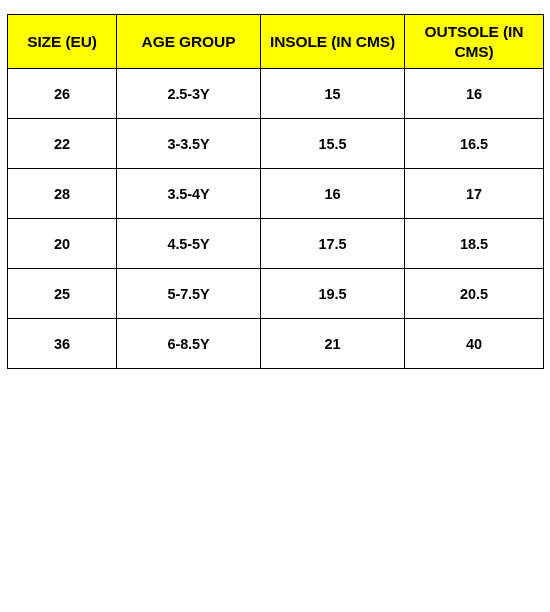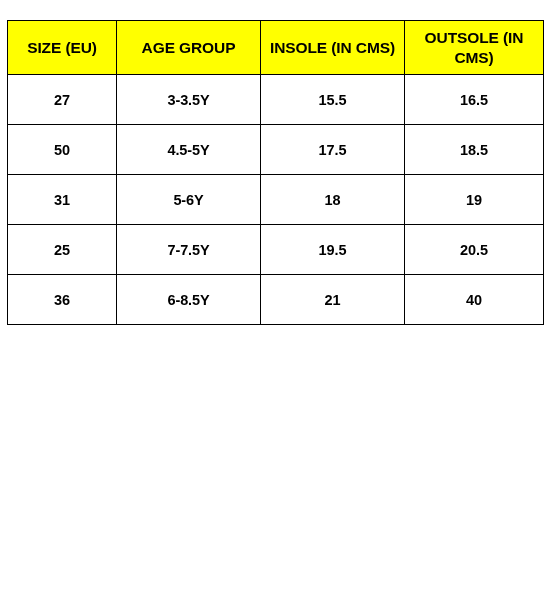--- a/index.html
+++ b/index.html
@@ -9,21 +9,21 @@
   }
   body {
     width: 550px;
     height: 612px;
     font-family: "Liberation Sans", sans-serif;
     overflow: hidden;
   }
   #size-chart-wrap {
     position: absolute;
     left: 7px;
-    top: 20px;
+    top: 14px;
     width: 536px;
   }
   table.size-chart {
     border-collapse: collapse;
     table-layout: fixed;
     width: 536px;
     background: #ffffff;
   }
   table.size-chart col.c0 { width: 109px; }
   table.size-chart col.c1 { width: 144px; }
@@ -67,40 +67,46 @@
     <thead>
       <tr>
         <th>SIZE (EU)</th>
         <th>AGE GROUP</th>
         <th>INSOLE (IN CMS)</th>
         <th>OUTSOLE (IN CMS)</th>
       </tr>
     </thead>
     <tbody id="chart-body">
         <tr>
-          <td>27</td>
+          <td>26</td>
+          <td>2.5-3Y</td>
+          <td>15</td>
+          <td>16</td>
+        </tr>
+        <tr>
+          <td>22</td>
           <td>3-3.5Y</td>
           <td>15.5</td>
           <td>16.5</td>
         </tr>
         <tr>
-          <td>50</td>
+          <td>28</td>
+          <td>3.5-4Y</td>
+          <td>16</td>
+          <td>17</td>
+        </tr>
+        <tr>
+          <td>20</td>
           <td>4.5-5Y</td>
           <td>17.5</td>
           <td>18.5</td>
         </tr>
         <tr>
-          <td>31</td>
-          <td>5-6Y</td>
-          <td>18</td>
-          <td>19</td>
-        </tr>
-        <tr>
           <td>25</td>
-          <td>7-7.5Y</td>
+          <td>5-7.5Y</td>
           <td>19.5</td>
           <td>20.5</td>
         </tr>
         <tr>
           <td>36</td>
           <td>6-8.5Y</td>
           <td>21</td>
           <td>40</td>
         </tr>
       </tbody>

